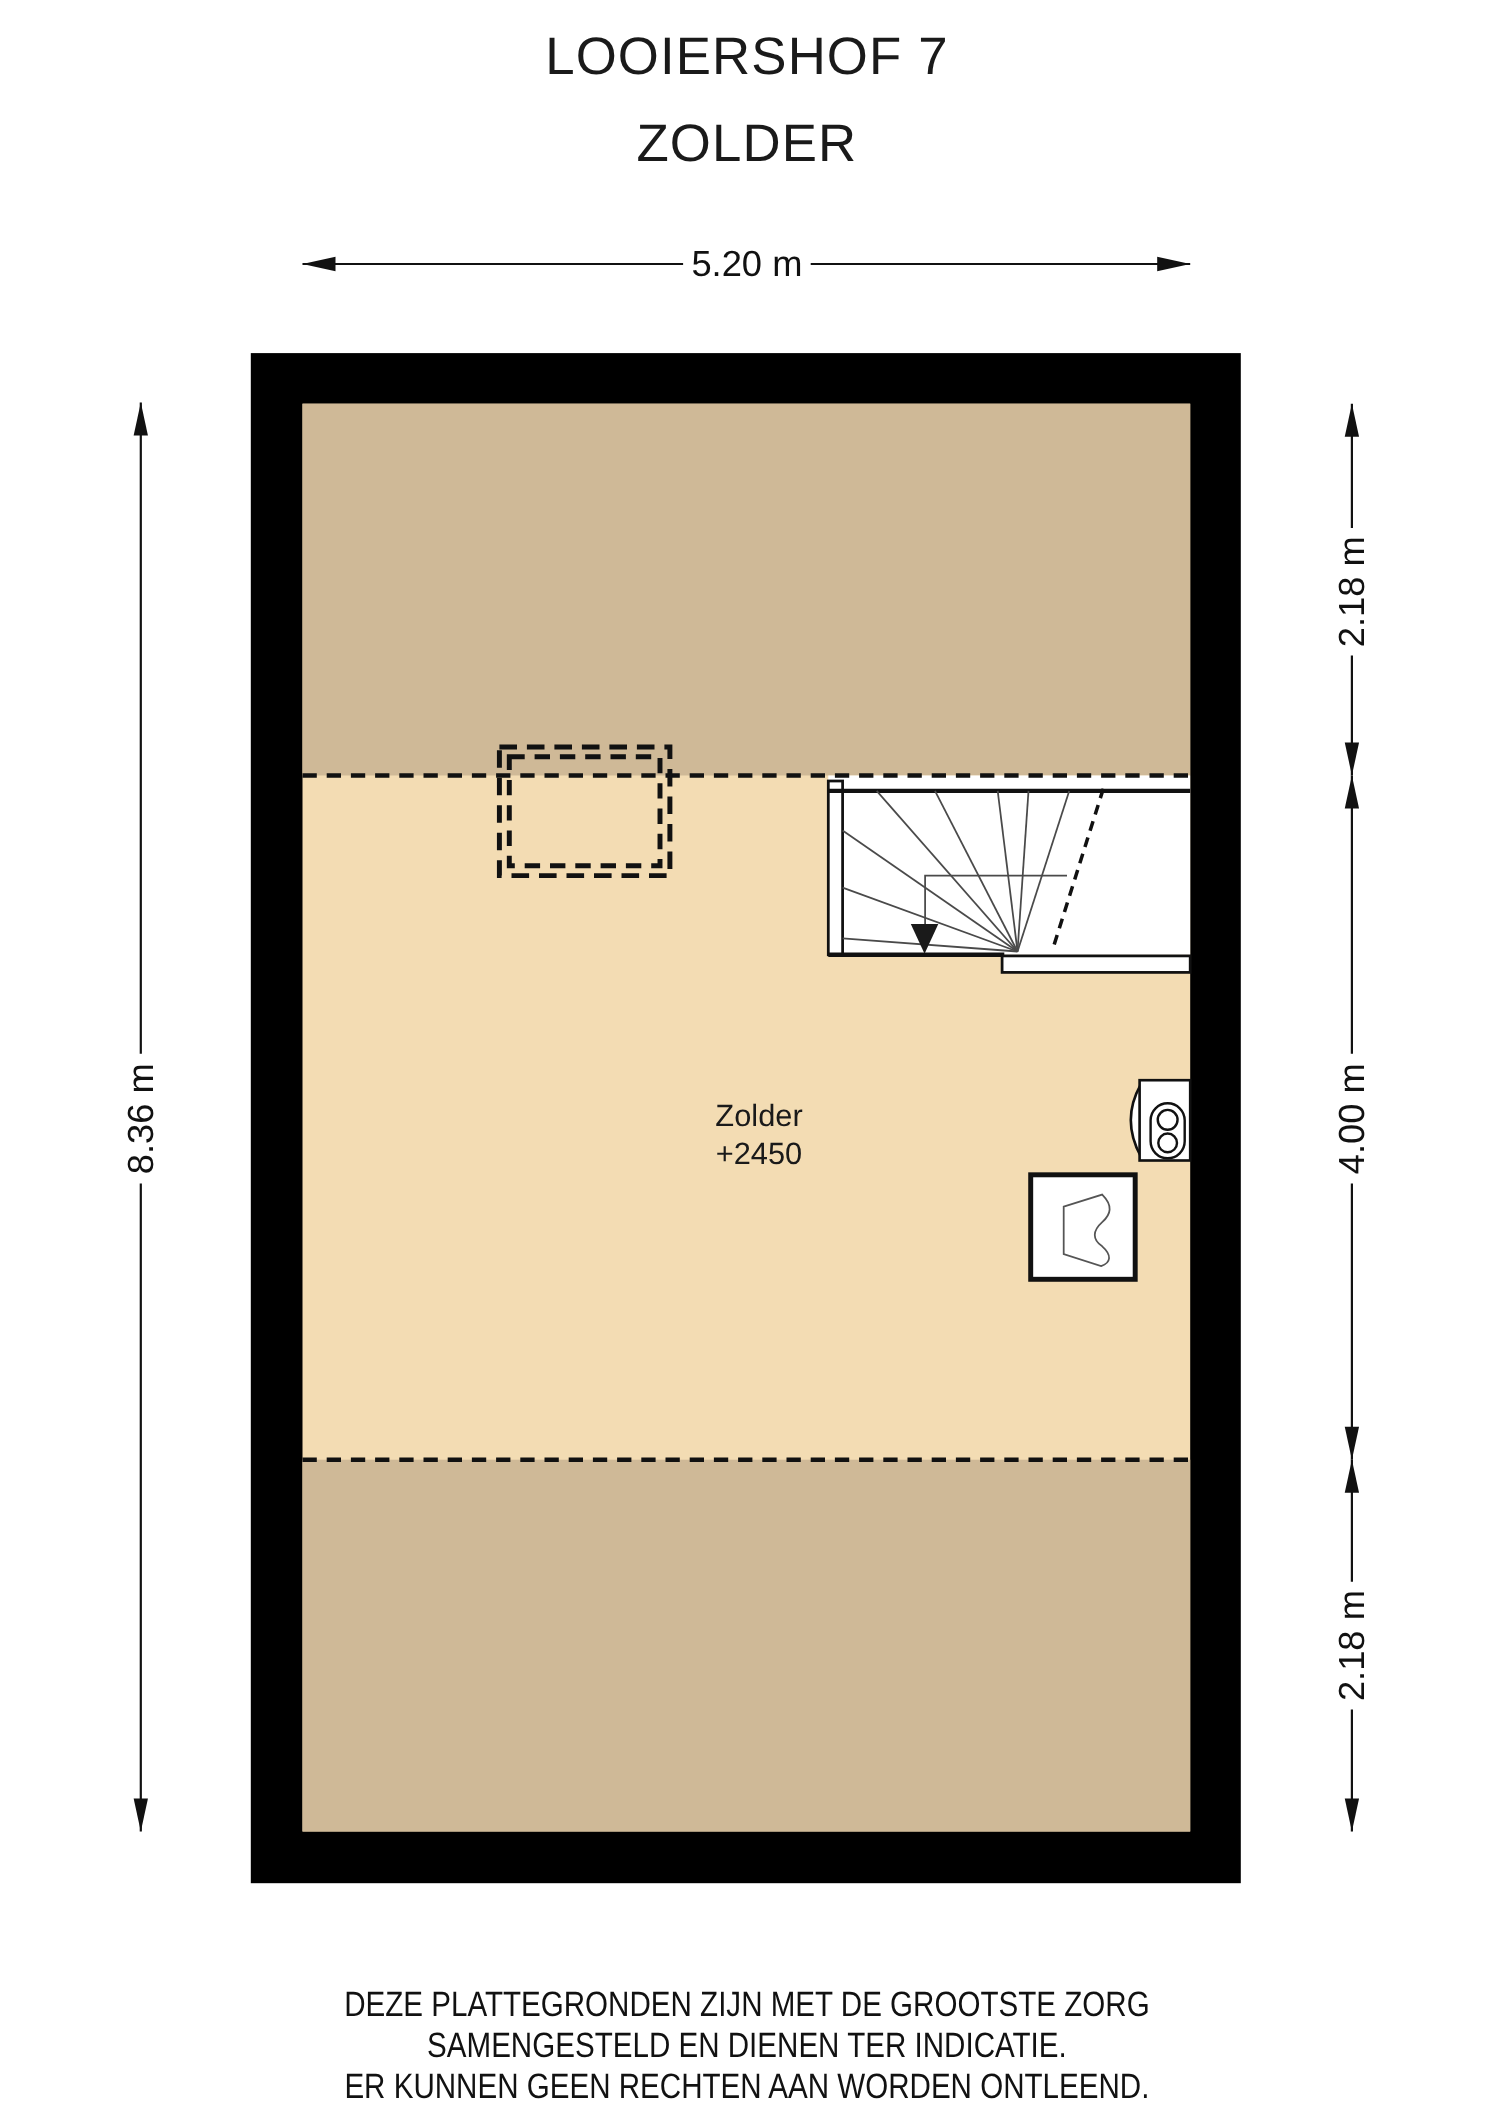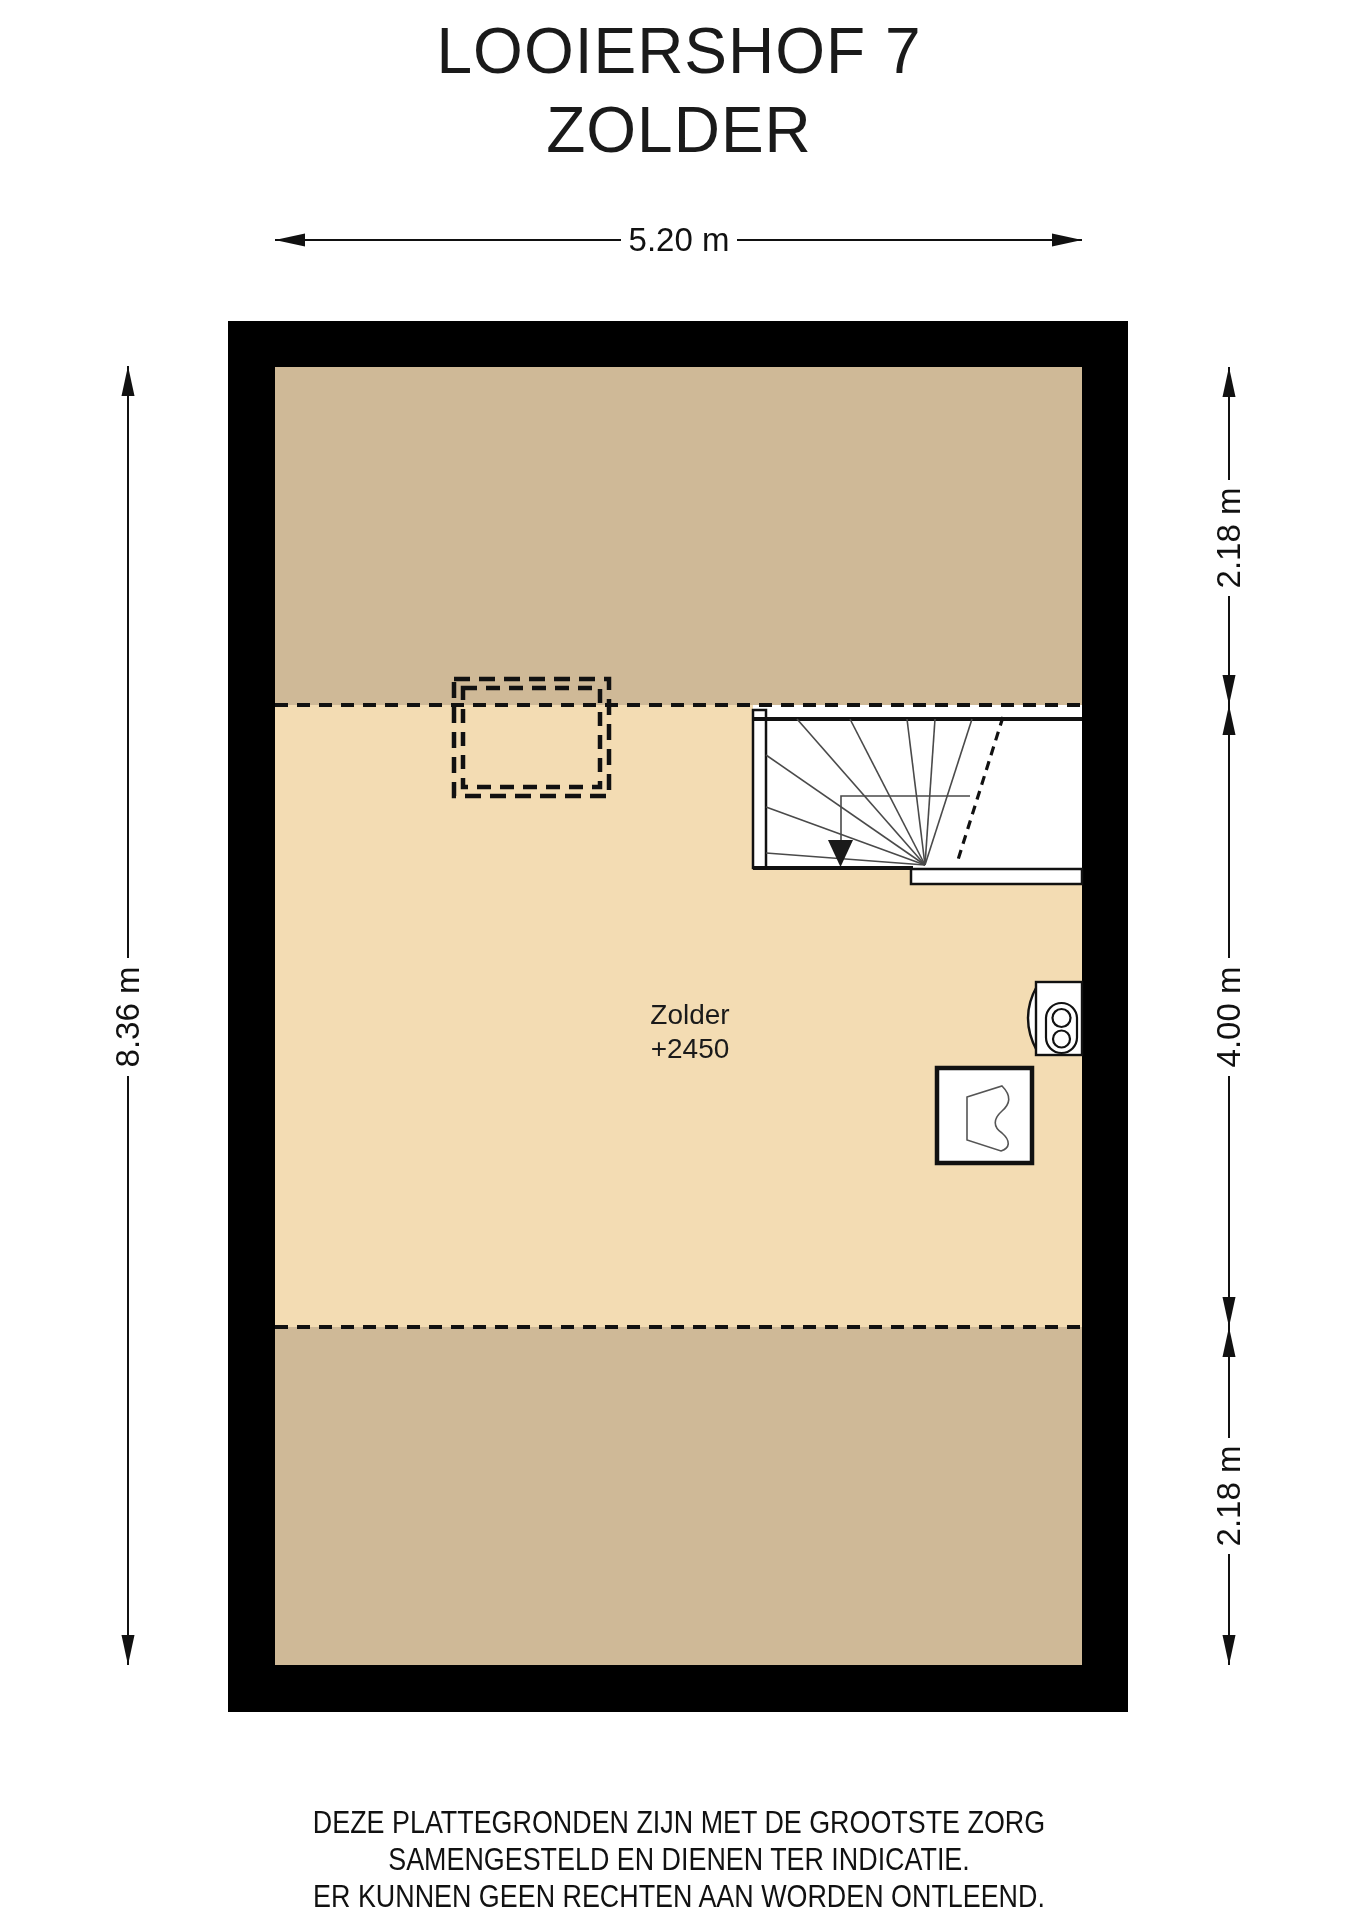--- a/index.html
+++ b/index.html
@@ -7,21 +7,21 @@
     position:relative;
     width:1358px;height:1920px;
     background:var(--bg,#fff);
     font-family:"Liberation Sans", sans-serif;
     color:#111;
     overflow:hidden;
   }
   .title-block{
     position:absolute;top:12px;left:0;width:1358px;
     text-align:center;line-height:79px;
-    font-size:64px;color:#1a1a1a;letter-spacing:1px;
+    font-size:48px;color:#1a1a1a;letter-spacing:1px;
   }
   .plan-svg{position:absolute;top:0;left:0;}
   .footer-block{
     position:absolute;top:1804px;left:0;width:1358px;
     text-align:center;font-size:32px;line-height:37px;color:#111;
     transform:scaleX(0.84);transform-origin:50% 0;
     white-space:nowrap;
   }
   
   .wall{fill:var(--wall,#000);}

